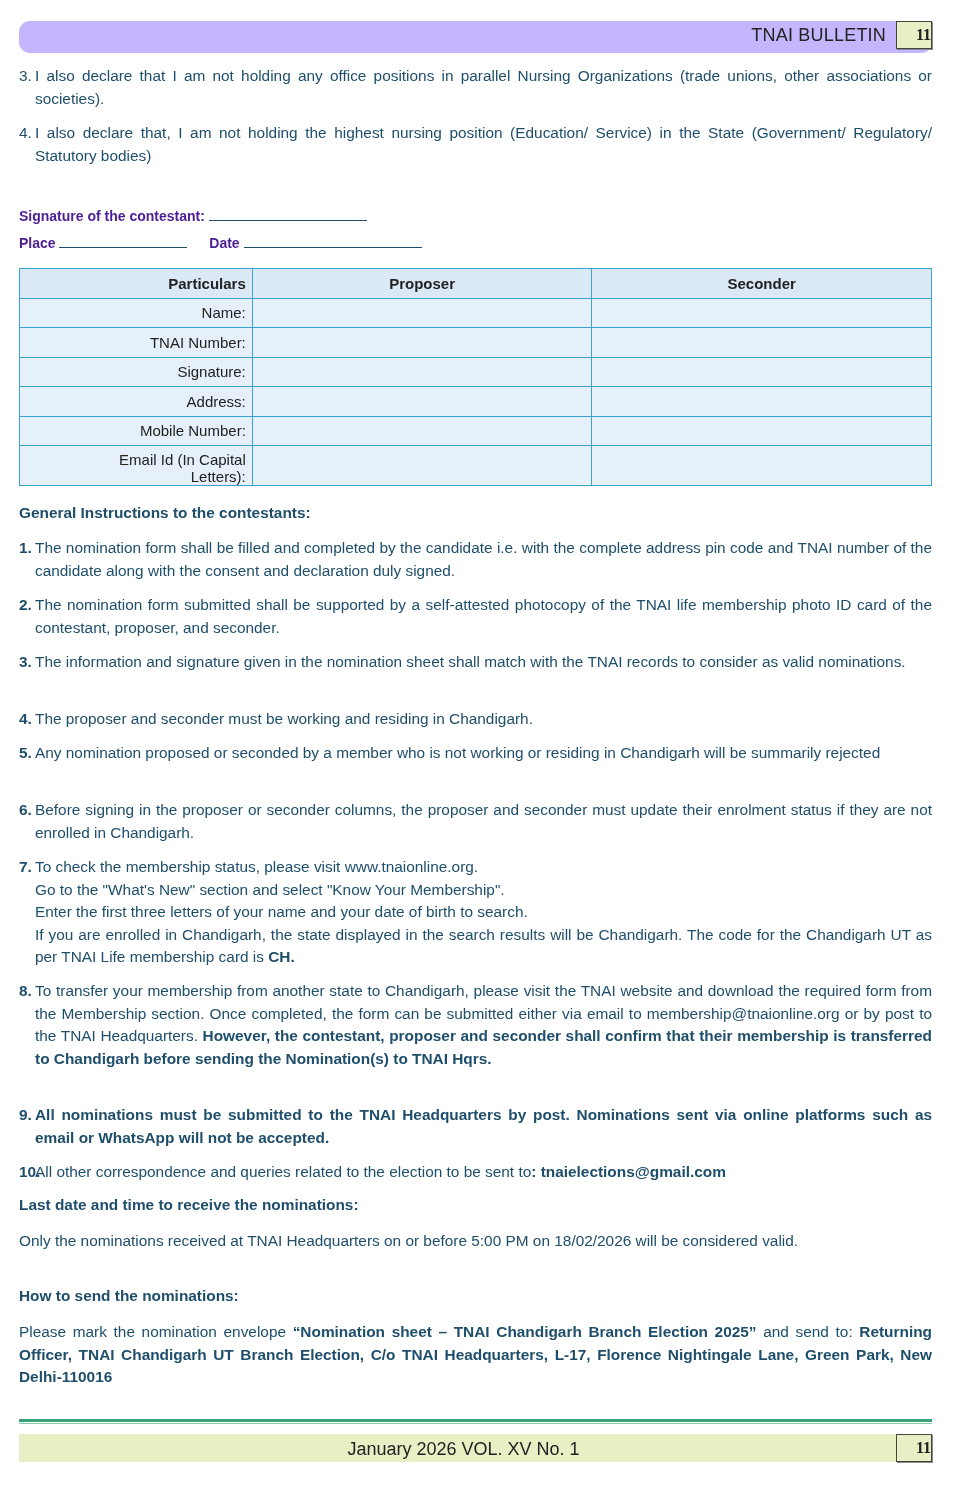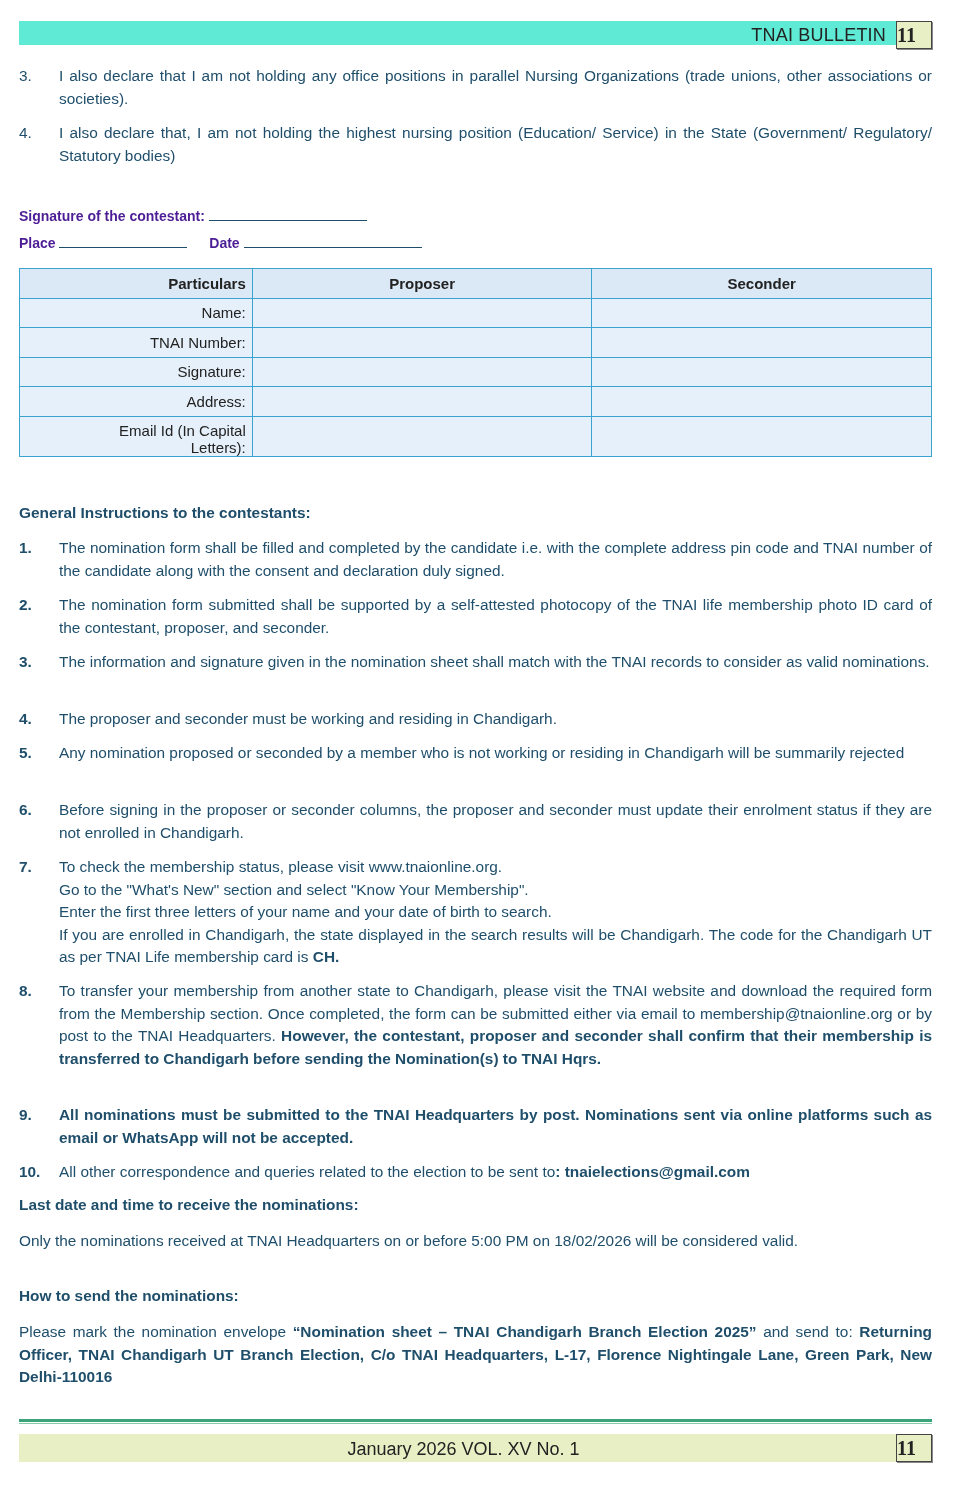--- a/index.html
+++ b/index.html
@@ -6,48 +6,49 @@
     html, body { width: 955px; height: 1486px; background: #ffffff; }
     body {
       position: relative;
       font-family: "Liberation Sans", sans-serif;
       color: #1f4e6b;
       overflow: hidden;
     }
 
     
     .header-band {
-      position: absolute; left: 19px; top: 21px; width: 913px; height: 24px;
-      background: #5eead4;
+      position: absolute; left: 19px; top: 21px; width: 913px; height: 32px;
+      background: #c4b5fd;
+      border-radius: 11px;
     }
     .header-title {
       position: absolute; right: 46px; top: 4px;
       font-family: "Liberation Sans", sans-serif;
       font-size: 18px; color: #222; letter-spacing: 0.2px;
     }
     .page-num-box {
       position: absolute; right: 0px; top: 0px; width: 36px; height: 28px;
       border: 1px solid #444; background: #e8efc4;
       font-family: "Liberation Serif", serif; font-weight: bold;
-      font-size: 20px; color: #222; text-align: left; line-height: 26px;
+      font-size: 16px; color: #222; text-align: right; line-height: 26px;
       box-shadow: 1px 1px 0 #888;
     }
 
     
     .txt {
       font-family: "Liberation Sans", sans-serif;
       font-size: 15.4px; line-height: 22.5px; color: #1f4e6b;
       text-align: justify;
     }
     .item { position: absolute; left: 19px; width: 913px; }
     .item .num {
       position: absolute; left: 0; top: 0; width: 36px;
     }
     .item .num.bold { font-weight: bold; }
-    .item .body { margin-left: 40px; }
+    .item .body { margin-left: 16px; }
     .b { font-weight: bold; }
 
     .sigline { position: absolute; left: 19px; font-weight: bold; font-size: 14px; color: #4c1d95; margin-top: 16px; }
     .uline { display: inline-block; border-bottom: 1.5px solid #1f4e6b; height: 14px; vertical-align: baseline; }
 
     
     .ptable {
       position: absolute; left: 19px; top: 268px; width: 913px;
       border-collapse: collapse; background: #e6f0fa;
       font-family: "Liberation Sans", sans-serif;
@@ -129,20 +130,25 @@
   <tr>
     <td>Signature:</td>
     <td></td>
     <td></td>
   </tr>
   <tr>
     <td>Address:</td>
     <td></td>
     <td></td>
   </tr>
+  <tr>
+    <td>Mobile Number:</td>
+    <td></td>
+    <td></td>
+  </tr>
   <tr class="tall">
     <td>Email Id (In Capital Letters):</td>
     <td></td>
     <td></td>
   </tr>
 </tbody>
   </table>
 
 <div class="heading" style="top:504px;">General Instructions to the contestants:</div>
 

